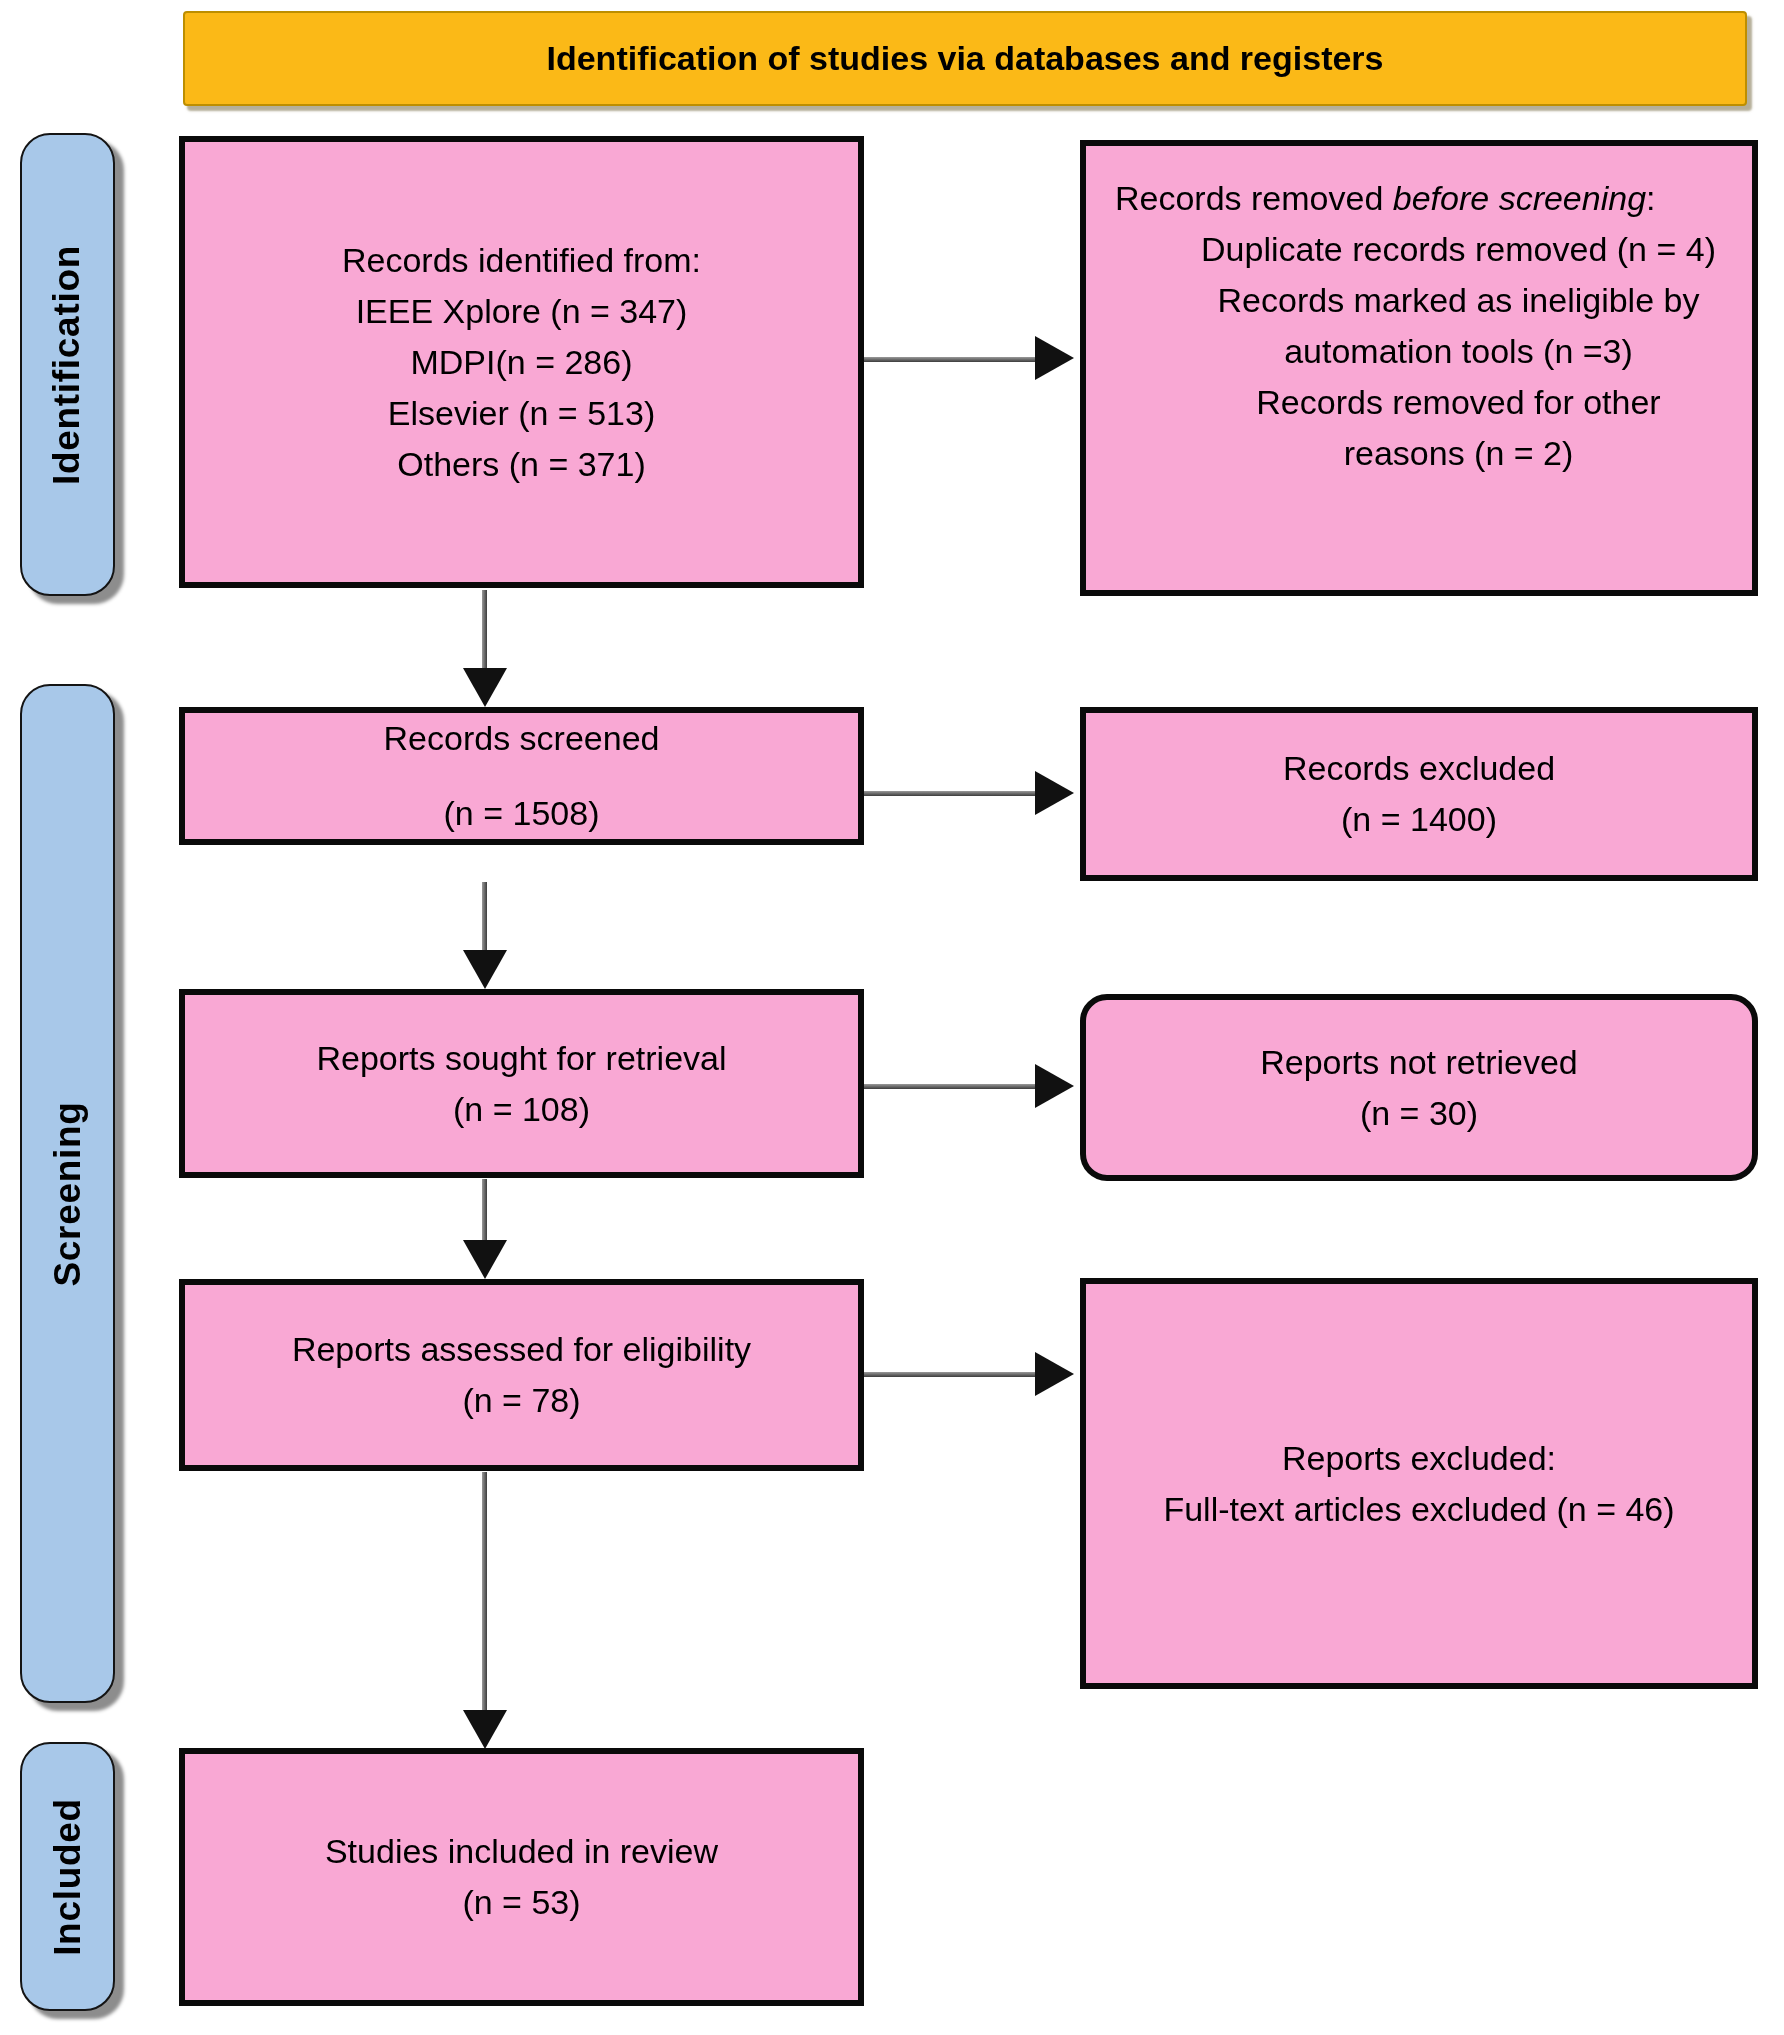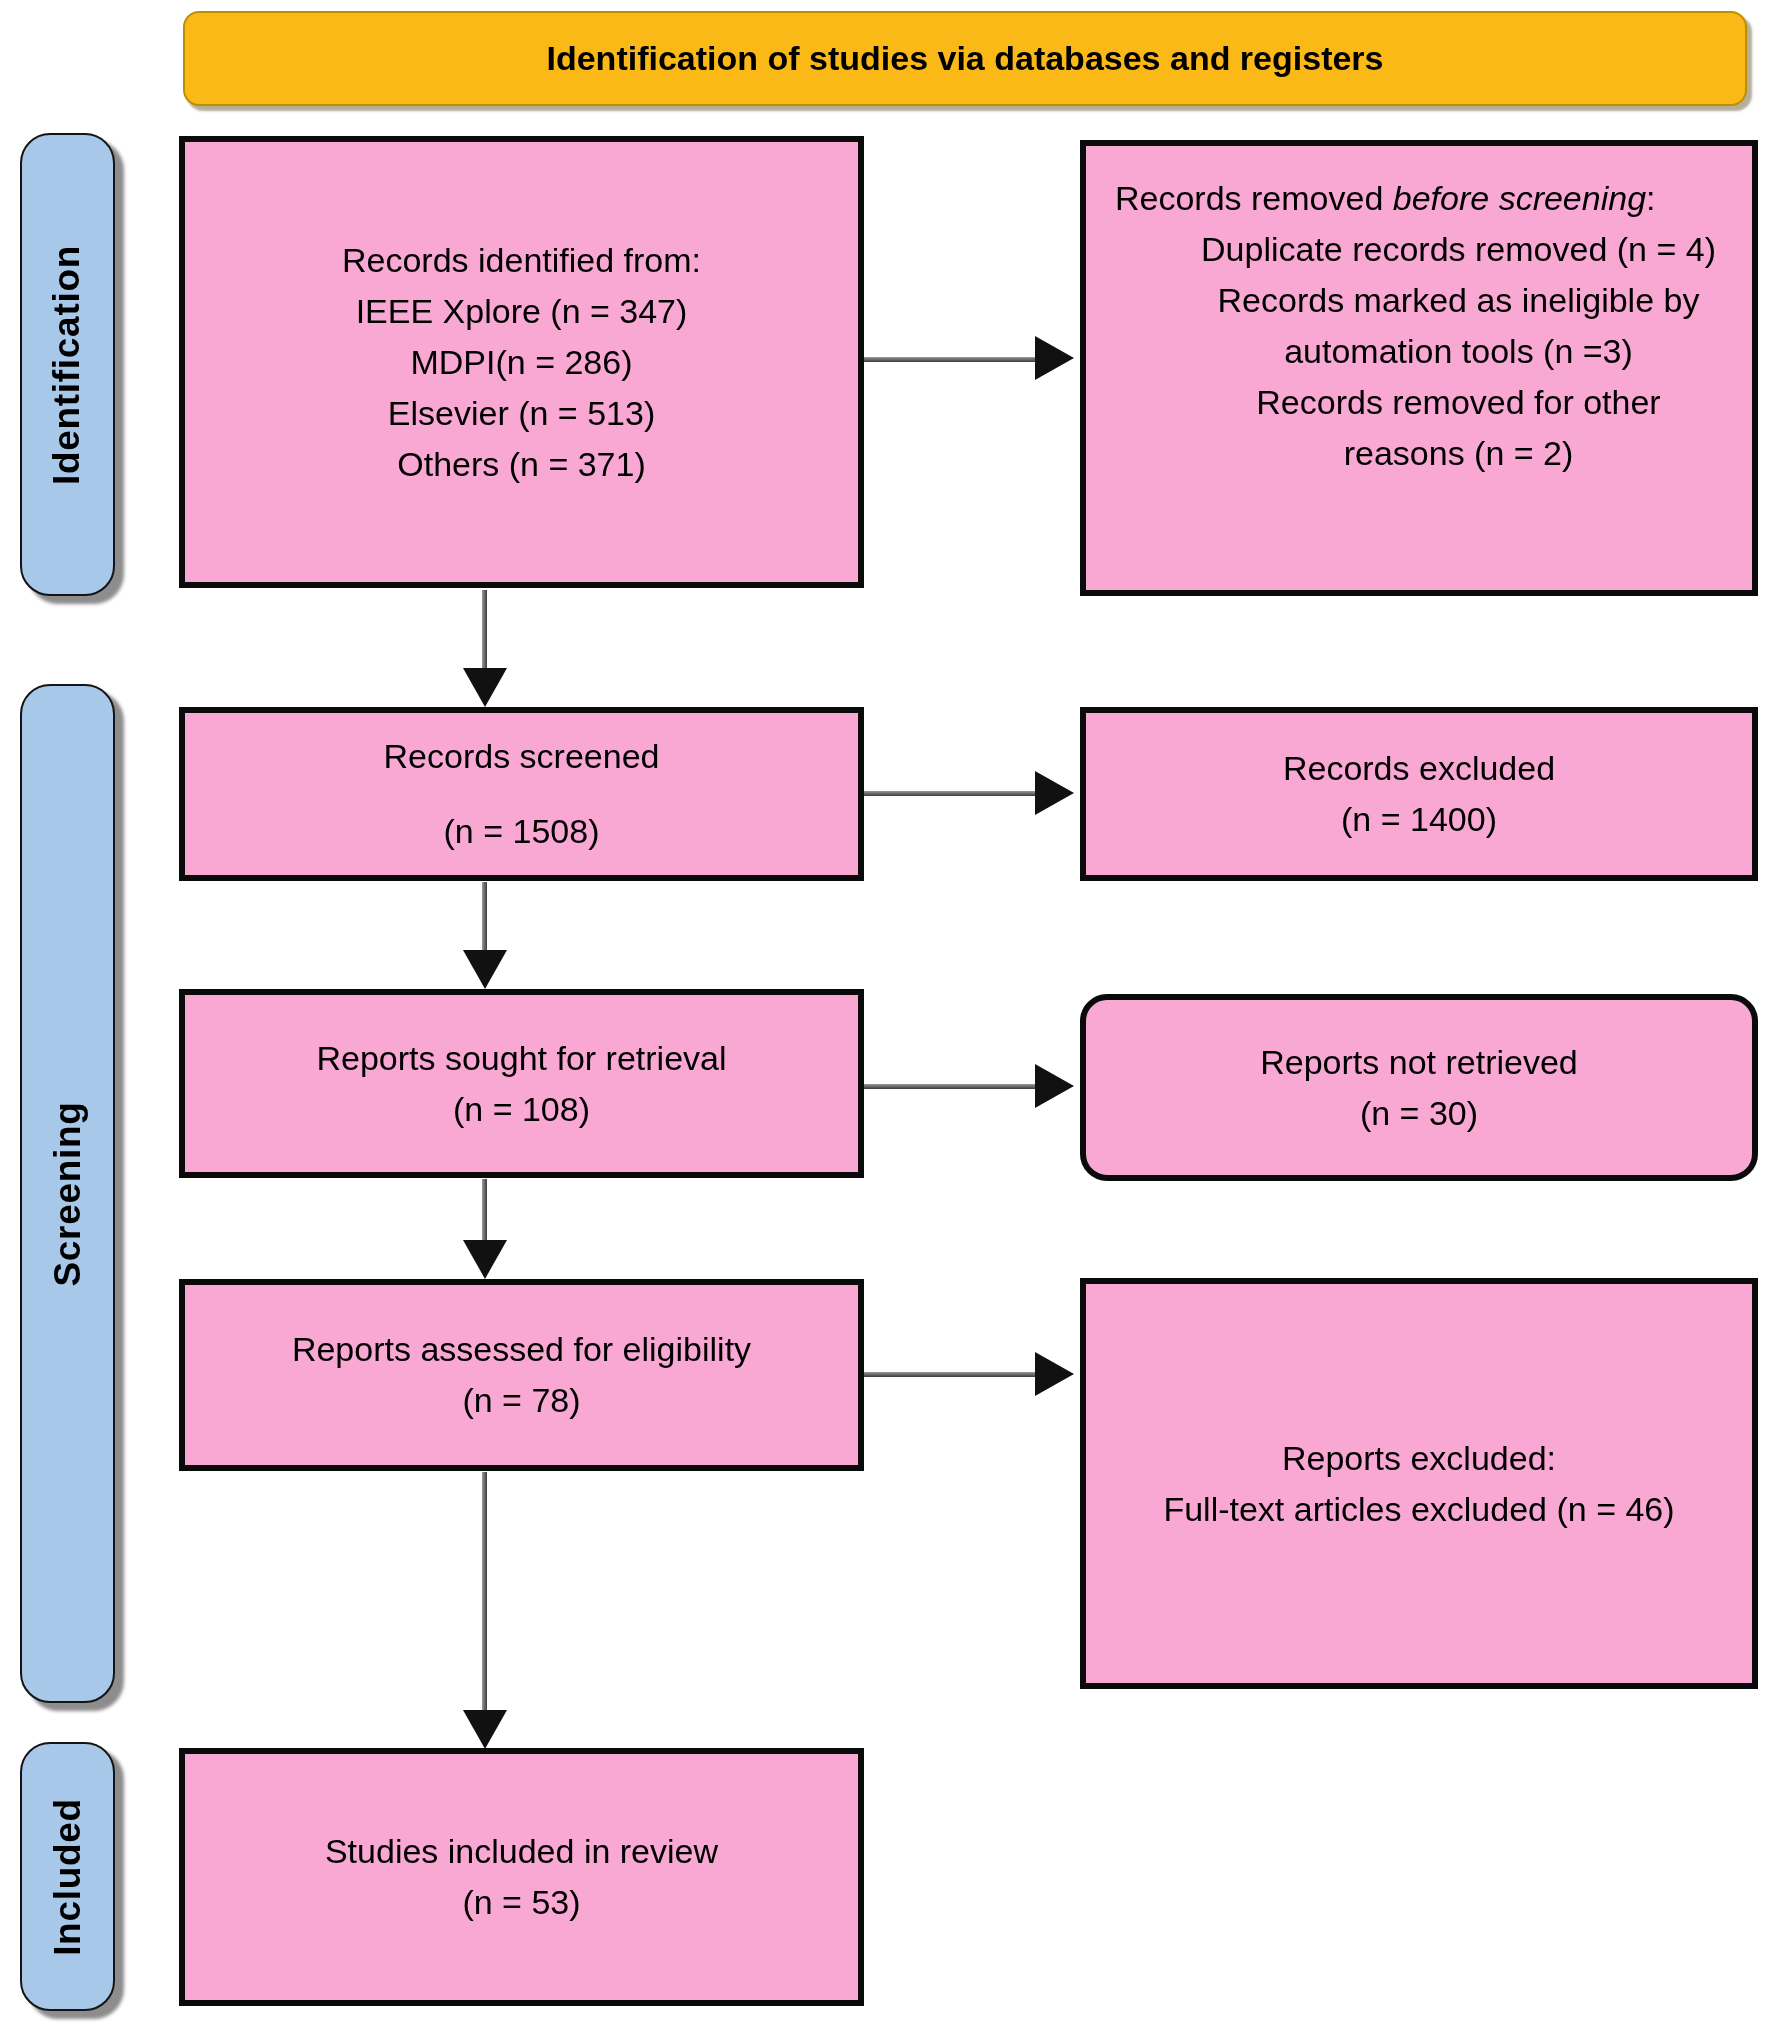--- a/index.html
+++ b/index.html
@@ -9,21 +9,21 @@
     background:#ffffff;
     font-family:"Liberation Sans", sans-serif;
     color:#000;
     overflow:hidden;
   }
   
   .banner{
     position:absolute;left:183px;top:10.8px;width:1564px;height:95px;
     background:#FBB917;
     border:2.9px solid #BD8E00;
-    border-radius:16px;
+    border-radius:4px;
     box-shadow:4.3px 5px 2.2px rgba(120,110,70,.55);
     display:flex;align-items:center;justify-content:center;
     box-sizing:border-box;
   }
   .banner span{font-size:34px;font-weight:bold;}
   
   .stage{
     position:absolute;left:20px;width:95px;
     background:#A8C8E9;
     border:2.9px solid #141414;
@@ -48,21 +48,21 @@
     border:6.5px solid #0a0a0a;
     box-sizing:border-box;
     display:flex;flex-direction:column;justify-content:center;
     text-align:center;
     font-size:34px;line-height:1.5;
   }
   .col-left{left:179px;width:685px;}
   .col-right{left:1080px;width:678px;}
   .box-identified{top:136px;height:452px;}
   .box-removed{top:140px;height:456px;justify-content:flex-start;padding:27px 29px 0 29px;}
-  .box-screened{top:707px;height:174px;gap:24px;}
+  .box-screened{top:707px;height:138px;gap:24px;}
   .box-excluded{top:707px;height:174px;}
   .box-sought{top:989px;height:189px;}
   .box-not-retrieved{top:994px;height:187px;border-radius:27px;}
   .box-assessed{top:1279px;height:192px;}
   .box-reports-excluded{top:1278px;height:411px;}
   .box-included{top:1748px;height:258px;}
   .box-removed .heading{text-align:left;}
   .box-removed .items{padding-left:79px;}
   .italic{font-style:italic;}
   .wrap-narrow{max-width:531px;margin:0 auto;}

